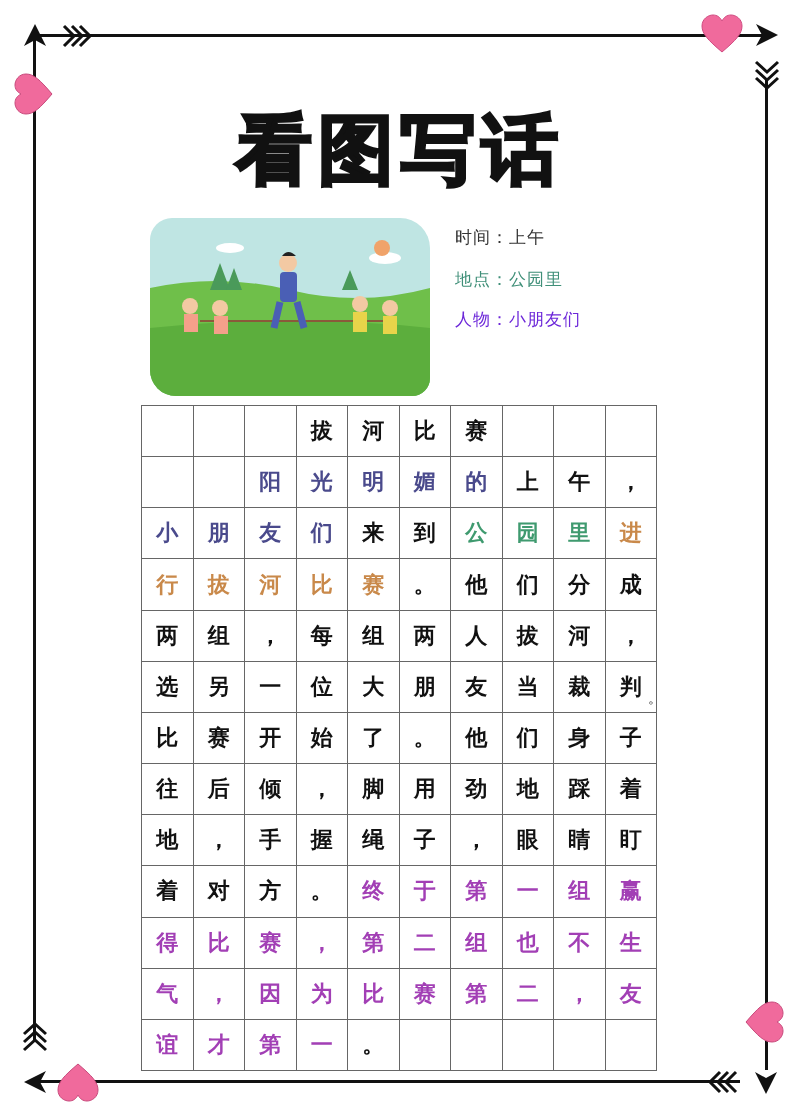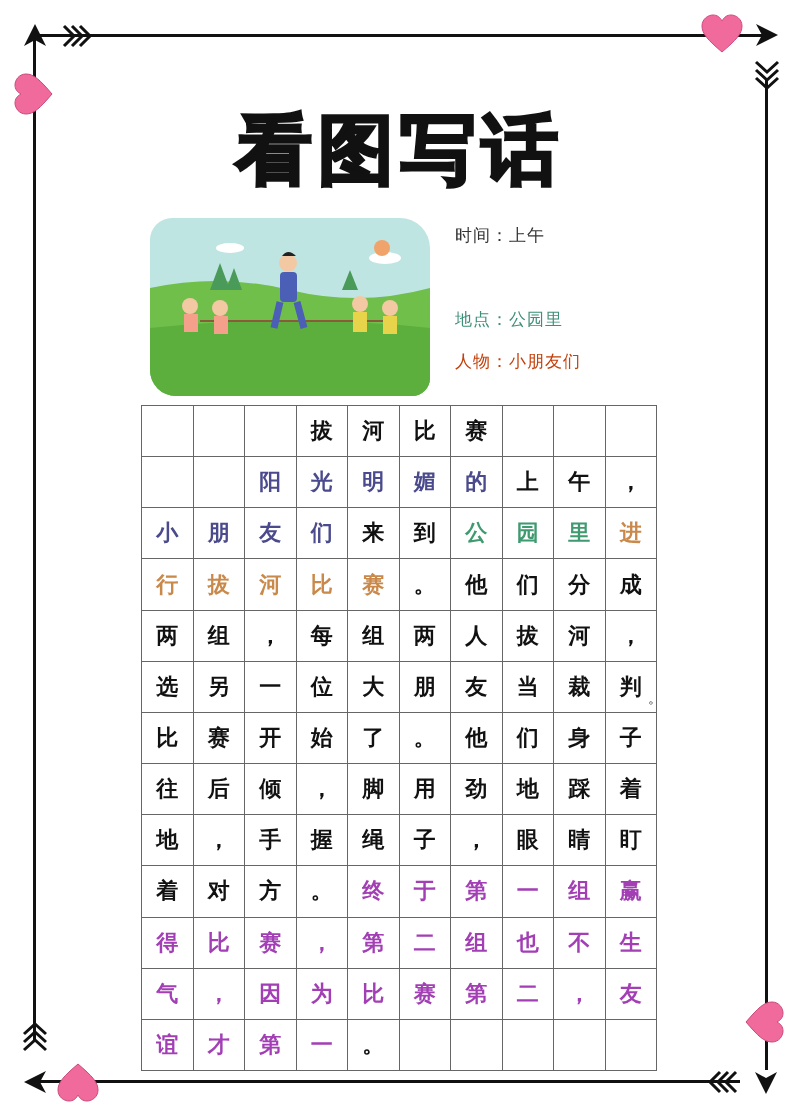--- a/index.html
+++ b/index.html
@@ -112,27 +112,27 @@
       <rect x="64" y="98" width="14" height="18" fill="#f4a08a"></rect>
 
     <circle cx="210" cy="86" r="8" fill="#f3c9a3"></circle>
       <rect x="203" y="94" width="14" height="20" fill="#e8d44a"></rect>
     <circle cx="240" cy="90" r="8" fill="#f3c9a3"></circle>
       <rect x="233" y="98" width="14" height="18" fill="#e8d44a"></rect>
   </svg>
 </div>
 
 <div class="info">
-  <div class="info-row" id="info0" style="color: rgb(51, 51, 51); font-family: Liberation Mono, monospace;">
+  <div class="info-row" id="info0" style="color: rgb(51, 51, 51);">
     <span class="lab">时间：</span><span>上午</span>
   </div>
-  <div class="info-row" id="info1" style="color: rgb(63, 143, 120); margin-top: 40px;">
+  <div class="info-row" id="info1" style="color: rgb(63, 143, 120);">
     <span class="lab">地点：</span><span>公园里</span>
   </div>
-  <div class="info-row" id="info2" style="color: #c2410c;">
+  <div class="info-row" id="info2" style="color: #6d28d9; font-family: Liberation Mono, monospace;">
     <span class="lab">人物：</span><span>小朋友们</span>
   </div>
 </div>
 
 <div class="grid" id="grid">
     <div class="cell" style="color: rgb(17, 17, 17);"></div>
     <div class="cell" style="color: rgb(17, 17, 17);"></div>
     <div class="cell" style="color: rgb(17, 17, 17);"></div>
     <div class="cell" style="color: rgb(17, 17, 17);">拔</div>
     <div class="cell" style="color: rgb(17, 17, 17);">河</div>

